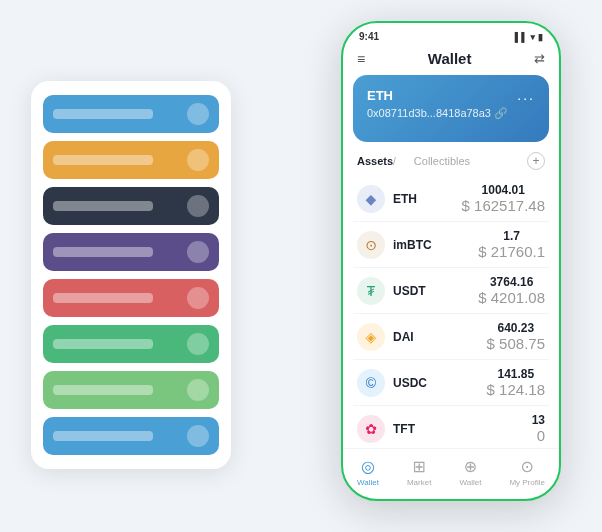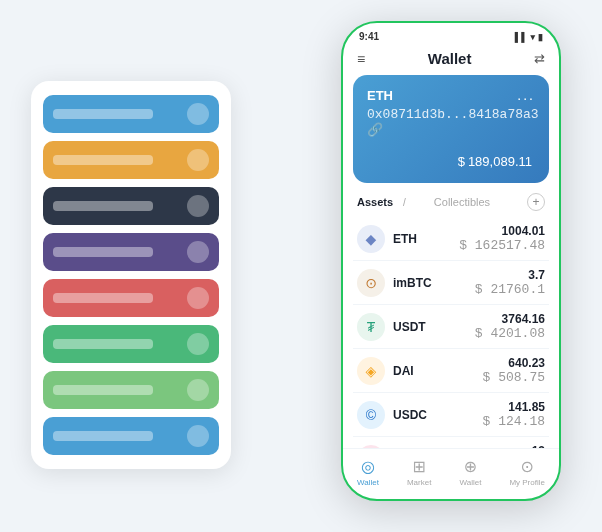--- a/index.html
+++ b/index.html
@@ -149,24 +149,23 @@
       font-size: 13px;
       font-weight: 700;
     }
 
     .eth-card-dots {
       font-size: 14px;
       letter-spacing: 2px;
     }
 
     .eth-card-address {
-      font-size: 13px;
+      font-size: 11px;
       opacity: 0.85;
       margin-bottom: 10px;
-      font-family: Liberation Mono, monospace;
     }
 
     .eth-card-amount {
       font-size: 20px;
       font-weight: 700;
       text-align: right;
     }
 
     .eth-card-amount span {
       font-size: 13px;
@@ -177,21 +176,20 @@
     
     .assets-header {
       display: flex;
       justify-content: space-between;
       align-items: center;
       padding: 10px 14px 6px;
     }
 
     .assets-tabs {
       display: flex;
-      gap: 10px;
       align-items: center;
     }
 
     .assets-tab {
       font-size: 11px;
       color: #1a202c;
       font-weight: 600;
     }
 
     .assets-tab-separator {
@@ -255,26 +253,26 @@
     }
 
     .asset-right {
       text-align: right;
     }
 
     .asset-amount {
       font-size: 12px;
       font-weight: 600;
       color: #1a202c;
+      text-align: center;
     }
 
     .asset-usd {
-      font-size: 13px;
+      font-size: 15px;
       color: #999;
-      font-family: Liberation Mono, monospace;
     }
 
     
     .bottom-nav {
       display: flex;
       justify-content: space-around;
       align-items: center;
       padding: 8px 0 12px;
       border-top: 1px solid #f0f4f8;
     }
@@ -361,23 +359,20 @@
       <span class="header-title">Wallet</span>
       <span class="expand-icon">⇄</span>
     </div>
 
     <div class="eth-card">
       <div class="eth-card-header">
         <span class="eth-card-title">ETH</span>
         <span class="eth-card-dots">...</span>
       </div>
       <div class="eth-card-address">0x08711d3b...8418a78a3 🔗</div>
-      <div class="eth-card-amount">
-        <span>$</span><span>189,089.11</span>
-      </div>
     </div>
 
     <div class="assets-header">
       <div class="assets-tabs">
         <span class="assets-tab">Assets</span>
         <span class="assets-tab-separator">/</span>
         <span class="assets-tab-inactive">Collectibles</span>
       </div>
       <div class="assets-add-icon">+</div>
     </div>
@@ -392,21 +387,21 @@
         <div class="asset-amount">1004.01</div>
         <div class="asset-usd">$ 162517.48</div>
       </div>
     </div>
         <div class="asset-item">
       <div class="asset-left">
         <div class="asset-icon" style="background:#f5f0e8; color:#c07830;">⊙</div>
         <span class="asset-name">imBTC</span>
       </div>
       <div class="asset-right">
-        <div class="asset-amount">3.7</div>
+        <div class="asset-amount">1.7</div>
         <div class="asset-usd">$ 21760.1</div>
       </div>
     </div>
         <div class="asset-item">
       <div class="asset-left">
         <div class="asset-icon" style="background:#e8f5ee; color:#26a17b;">₮</div>
         <span class="asset-name">USDT</span>
       </div>
       <div class="asset-right">
         <div class="asset-amount">3764.16</div>

